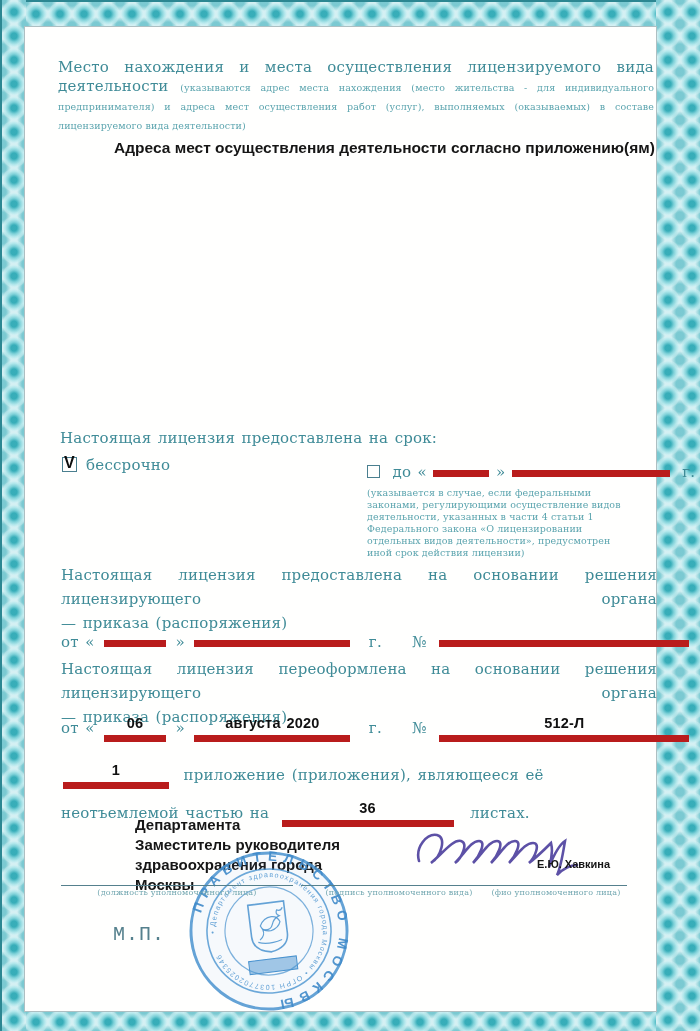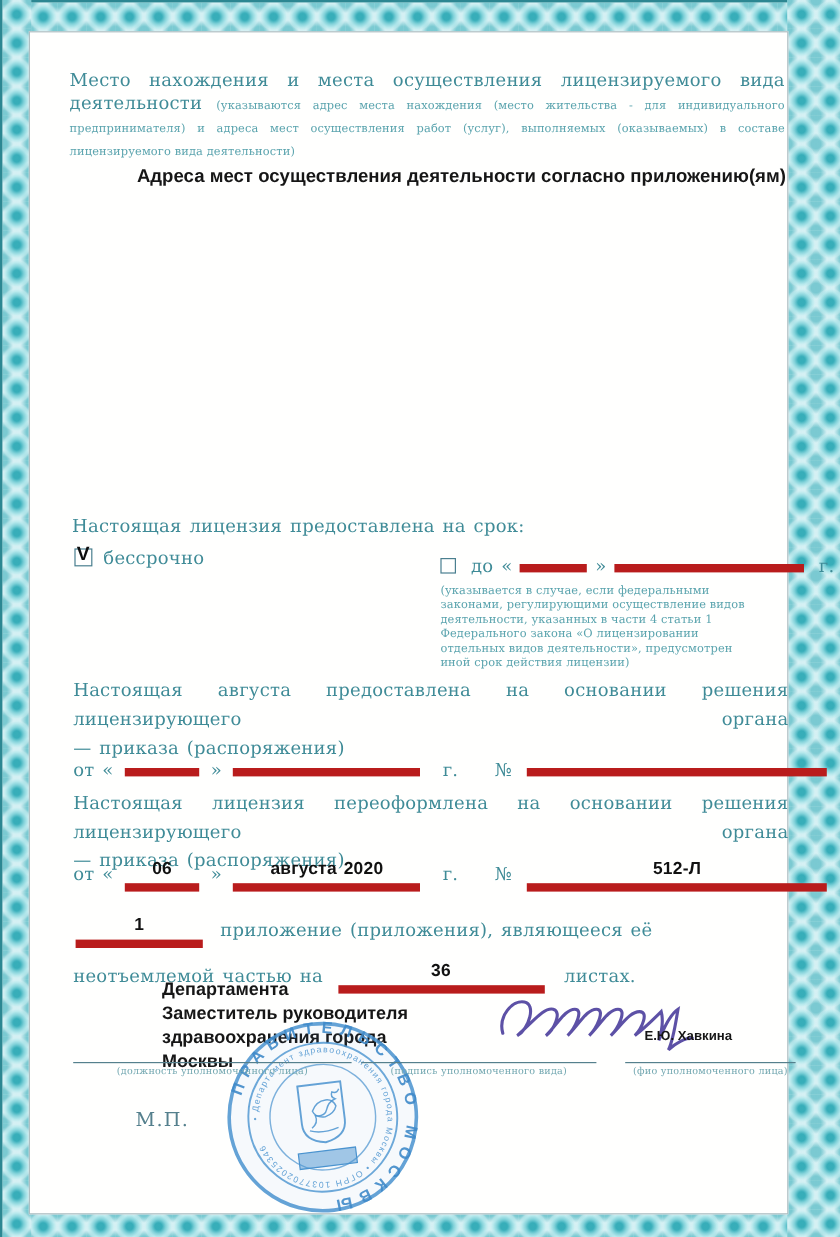--- a/index.html
+++ b/index.html
@@ -93,21 +93,21 @@
       <span>«</span>
       <span class="bl" style="width:56px;"></span>
       <span>»</span>
       <span class="bl" style="width:158px;"></span>
       <span style="margin-left:6px;">г.</span>
     </div>
 
     <div class="abs teal-sm note" style="left:342px; top:460px; width:255px;">(указывается в случае, если федеральными законами, регулирующими осуществление видов деятельности, указанных в части 4 статьи 1 Федерального закона «О лицензировании отдельных видов деятельности», предусмотрен иной срок действия лицензии)</div>
 
     <div class="abs teal body-text" style="left:36px; top:536px; width:596px; line-height:24px;">
-      <span class="jline">Настоящая августа предоставлена на основании решения лицензирующего органа</span>
+      <span class="jline">Настоящая лицензия предоставлена на основании решения лицензирующего органа</span>
       <span>— приказа (распоряжения)</span>
     </div>
 
     <div class="abs teal body-text" style="left:36px; top:598px; white-space:nowrap;">
       <span>от</span>
       <span>«</span>
       <span class="bl" style="width:62px; margin:0 3px;"><span class="val"></span></span>
       <span>»</span>
       <span class="bl" style="width:156px; margin-left:3px;"><span class="val"></span></span>
       <span style="margin-left:12px;">г.</span>
@@ -182,20 +182,20 @@
     </div>
 
     <div class="abs blacksans" style="left:512px; top:831px; font-size:11px;">Е.Ю. Хавкина</div>
 
     <div class="sig-seg" style="left:36px; top:858px; width:232px;">
       <div class="sig-cap">(должность уполномоченного лица)</div>
     </div>
     <div class="sig-seg" style="left:276px; top:858px; width:196px;">
       <div class="sig-cap">(подпись уполномоченного вида)</div>
     </div>
-    <div class="sig-seg" style="left:496px; top:858px; width:142px;">
+    <div class="sig-seg" style="left:460px; top:858px; width:142px;">
       <div class="sig-cap">(фио уполномоченного лица)</div>
     </div>
 
-    <div class="abs teal" style="left:88px; top:896px; font-size:16px; letter-spacing:1px; color:#55808d;">М.П.</div>
+    <div class="abs teal" style="left:88px; top:896px; font-size:20px; letter-spacing:1px; color:#55808d;font-family:Liberation Mono, monospace;">М.П.</div>
 
   </div>
 </div>
 
 </body></html>

